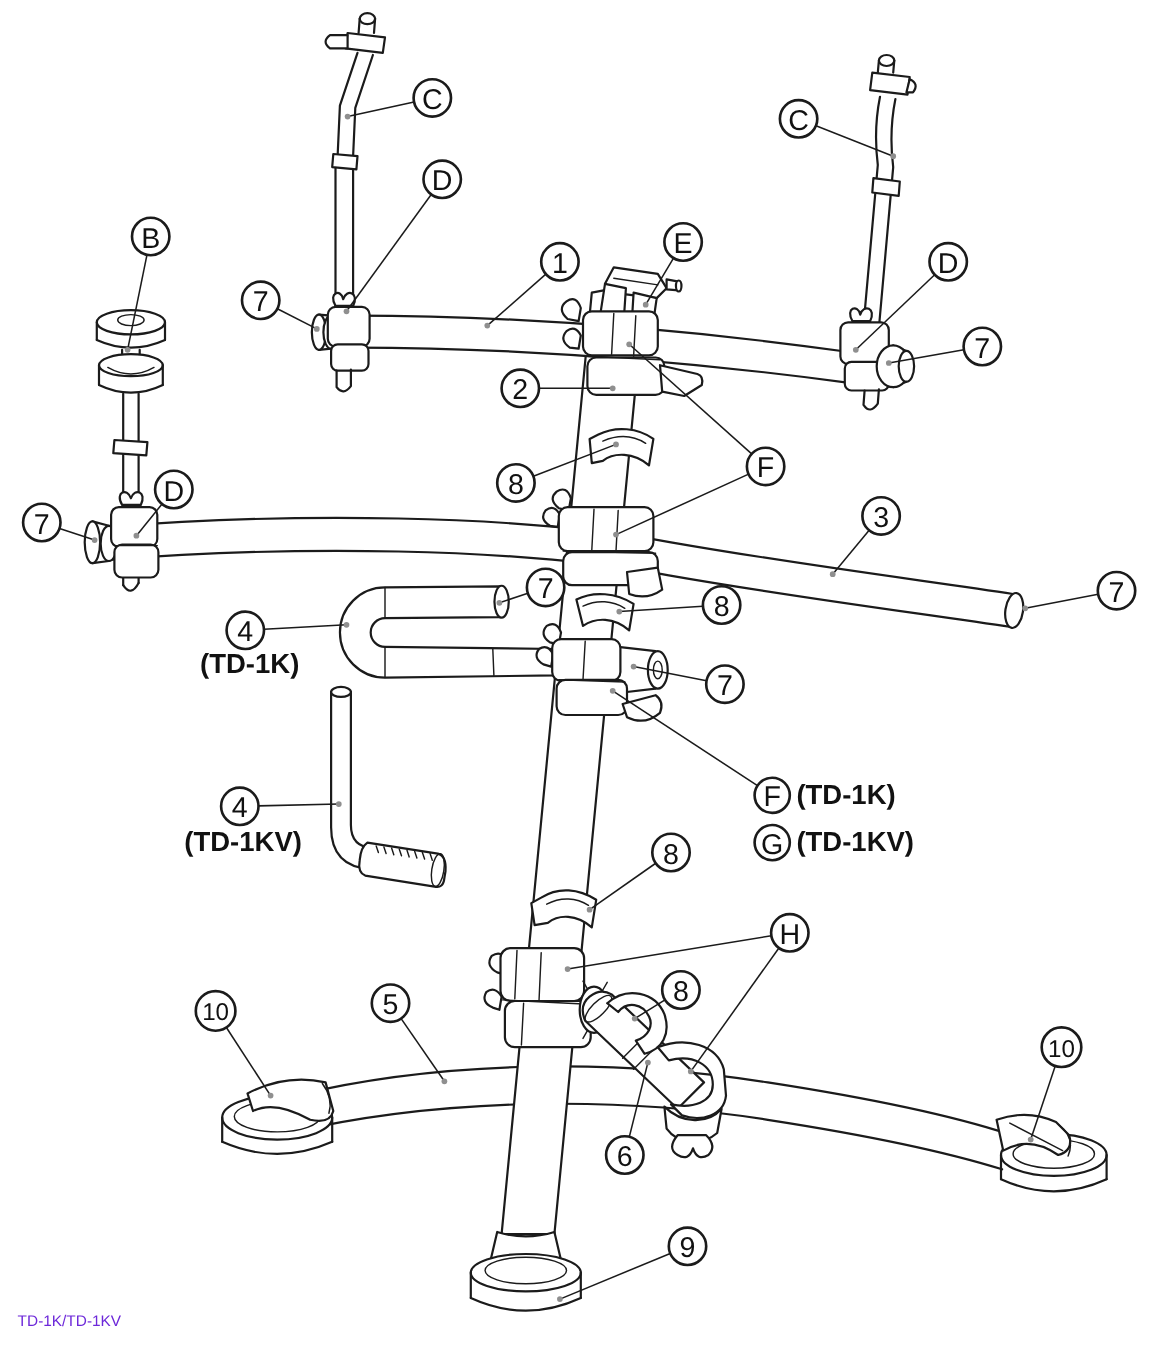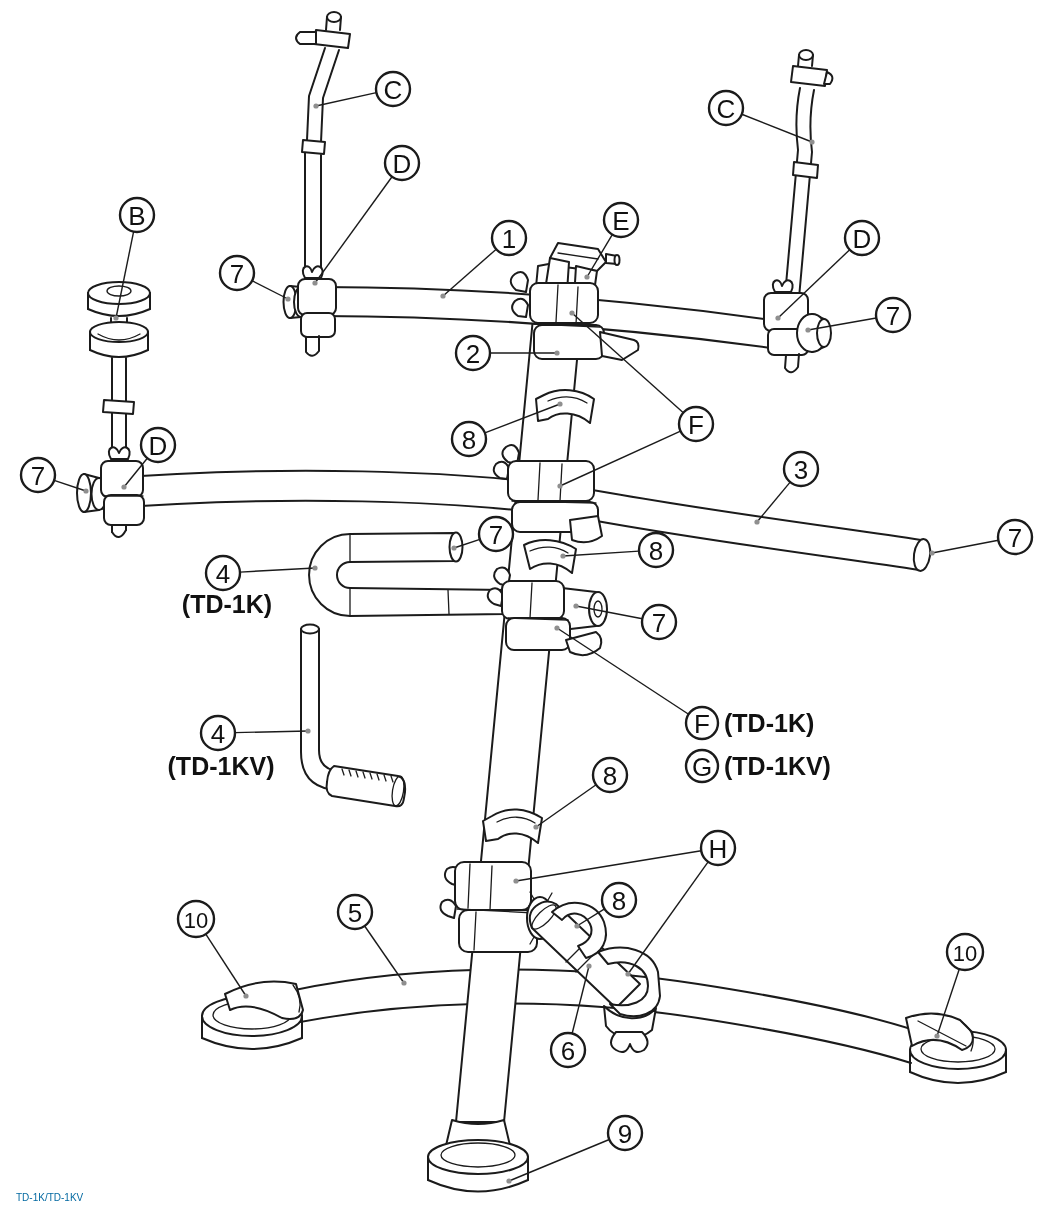--- a/index.html
+++ b/index.html
@@ -12,21 +12,21 @@
   .leader{stroke:#1b1b1b;stroke-width:1.4;fill:none;}
   .leader-dot{fill:#8f8f8f;stroke:none;}
   .callout-circle{fill:#ffffff;stroke:#1b1b1b;stroke-width:2.4;}
   .callout-label{font-family:"Liberation Sans",sans-serif;font-size:26px;fill:#111;
                  text-anchor:middle;dominant-baseline:central;}
   .callout-label.small{font-size:22px;}
   .caption-text,.legend-text{font-family:"Liberation Sans",sans-serif;font-weight:700;
                  font-size:25px;fill:#111;dominant-baseline:central;}
   .caption-text{text-anchor:middle;}
   .legend-text{text-anchor:start;}
-  .footer{position:absolute;left:16px;top:1192px;font-size:10px;color:#0369a1;}
+  .footer{position:absolute;left:16px;top:1192px;font-size:14px;color:#6d28d9;}
 </style>
 </head>
 <body>
 
 <div class="page">
 <svg id="diagram-svg" width="1058" height="1225" viewBox="0 0 1058 1225">
 
   <g>
     <path class="ln" d="M 99 479 C 260 466 470 467 610 493 C 730 514 850 529 921 540"></path>
     <path class="ln" d="M 99 509 C 260 496 470 497 608 523 C 728 544 848 559 919 570"></path>

